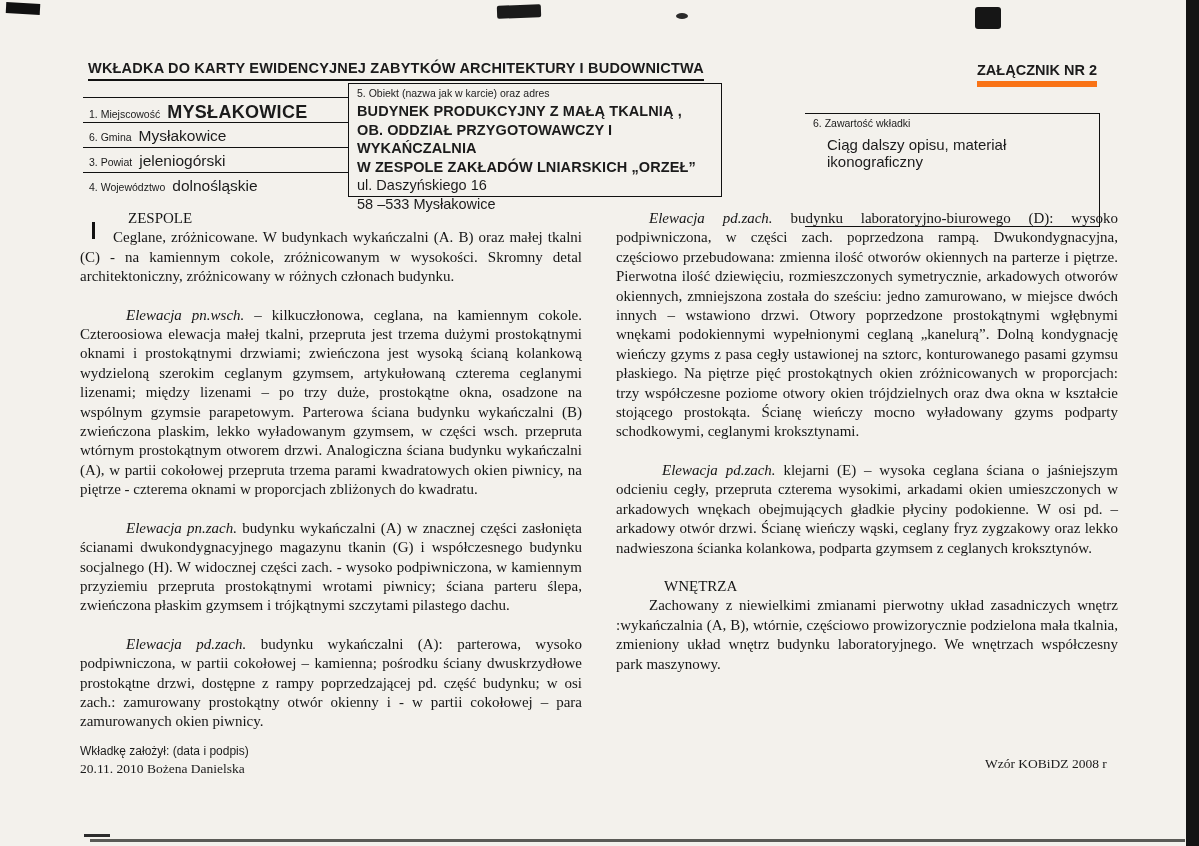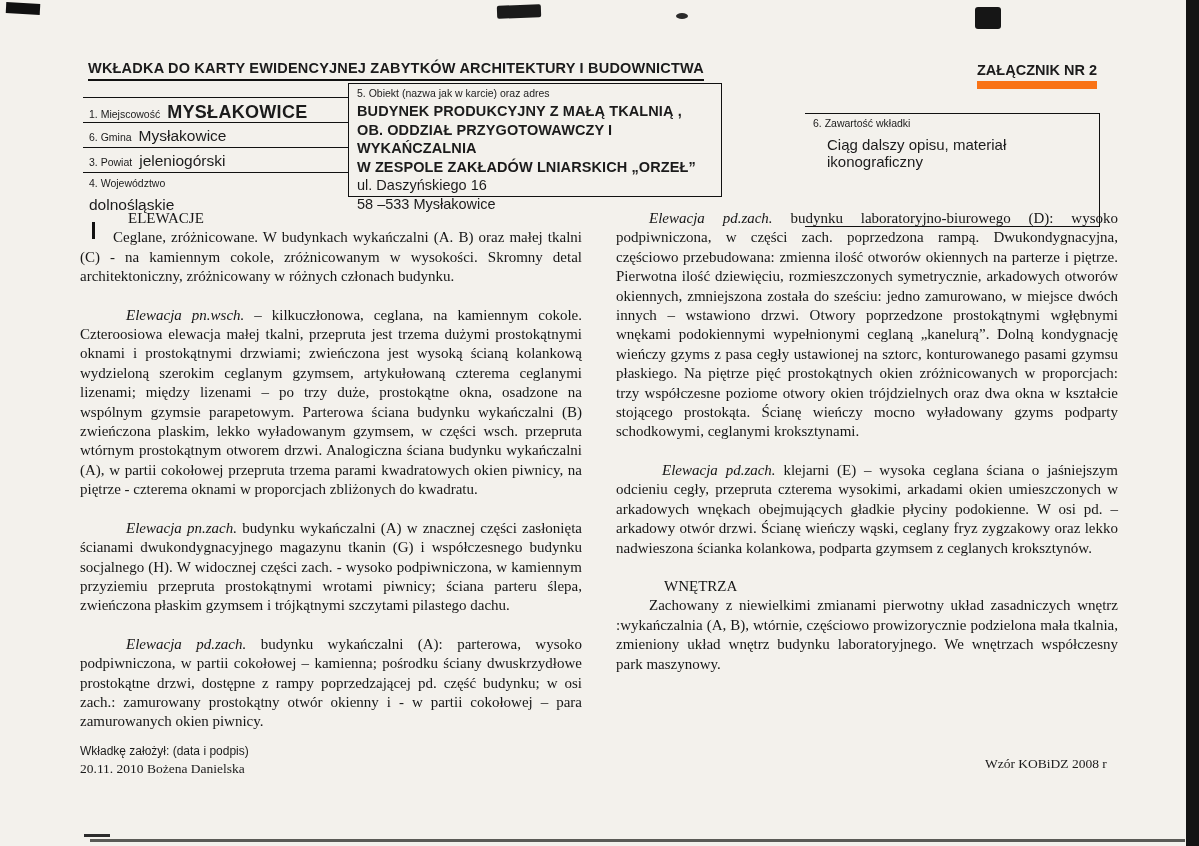--- a/index.html
+++ b/index.html
@@ -22,21 +22,21 @@
 
   
   .doc-title {
     position:absolute; left:88px; top:60px;
     font-size:14.5px; font-weight:bold; letter-spacing:0.2px;
     border-bottom:2px solid #111; padding-bottom:3px;
   }
   .annex {
     position:absolute; left:977px; top:62px;
     font-size:14.5px; font-weight:bold;
-    border-bottom:8px solid #f97316; padding-bottom:3px; min-width:120px;
+    border-bottom:6px solid #f97316; padding-bottom:3px; min-width:120px;
   }
 
   
   .form { position:absolute; left:83px; top:83px; width:1017px; height:114px; }
   .left-rows { position:absolute; left:0; top:14px; width:265px; height:100px; border-top:1.5px solid #111; }
   .frow { height:25px; border-bottom:1.5px solid #111; display:flex; align-items:baseline; gap:7px; padding:4px 4px 0 6px; }
   .frow .flabel { font-size:10.5px; white-space:nowrap; }
   .frow .fvalue { font-size:15.5px; white-space:nowrap; }
   .frow.first .fvalue { font-size:18px; font-weight:bold; letter-spacing:0.3px; }
   .mid-box {
@@ -96,21 +96,21 @@
         <span class="fvalue">MYSŁAKOWICE</span>
       </div>
       <div class="frow">
         <span class="flabel">6. Gmina</span>
         <span class="fvalue">Mysłakowice</span>
       </div>
       <div class="frow">
         <span class="flabel">3. Powiat</span>
         <span class="fvalue">jeleniogórski</span>
       </div>
-      <div class="frow" style="border-bottom:none;flex-direction:column;">
+      <div class="frow" style="border-bottom:none;">
         <span class="flabel">4. Województwo</span>
         <span class="fvalue">dolnośląskie</span>
       </div>
     </div>
 
     <div class="mid-box">
       <div class="flabel">5. Obiekt (nazwa jak w karcie) oraz adres</div>
       <div class="obj-bold">BUDYNEK PRODUKCYJNY Z MAŁĄ TKALNIĄ ,</div>
       <div class="obj-bold" style="margin-top:0;">OB. ODDZIAŁ PRZYGOTOWAWCZY I WYKAŃCZALNIA</div>
       <div class="obj-bold" style="margin-top:0;">W ZESPOLE ZAKŁADÓW LNIARSKICH „ORZEŁ”</div>
@@ -121,21 +121,21 @@
     <div class="right-box">
       <div class="flabel">6. Zawartość wkładki</div>
       <div class="rvalue">Ciąg dalszy opisu, materiał ikonograficzny</div>
     </div>
 
   </div>
 
   <div class="bodytext">
 
     <div class="col">
-      <p class="heading">ELEWACJE</p>
+      <p class="heading">ZESPOLE</p>
       <p class="after-heading">Ceglane, zróżnicowane. W budynkach wykańczalni (A. B) oraz małej tkalni (C) - na kamiennym cokole, zróżnicowanym w wysokości. Skromny detal architektoniczny, zróżnicowany w różnych członach budynku.</p>
       <p class="para"><span class="lead">Elewacja pn.wsch.</span> <span>– kilkuczłonowa, ceglana, na kamiennym cokole. Czteroosiowa elewacja małej tkalni, przepruta jest trzema dużymi prostokątnymi oknami i prostokątnymi drzwiami; zwieńczona jest wysoką ścianą kolankową wydzieloną szerokim ceglanym gzymsem, artykułowaną czterema ceglanymi lizenami; między lizenami – po trzy duże, prostokątne okna, osadzone na wspólnym gzymsie parapetowym. Parterowa ściana budynku wykańczalni (B) zwieńczona plaskim, lekko wyładowanym gzymsem, w części wsch. przepruta wtórnym prostokątnym otworem drzwi. Analogiczna ściana budynku wykańczalni (A), w partii cokołowej przepruta trzema parami kwadratowych okien piwnicy, na piętrze - czterema oknami w proporcjach zbliżonych do kwadratu.</span></p>
       <p class="para"><span class="lead">Elewacja pn.zach.</span> <span>budynku wykańczalni (A) w znacznej części zasłonięta ścianami dwukondygnacyjnego magazynu tkanin (G) i współczesnego budynku socjalnego (H). W widocznej części zach. - wysoko podpiwniczona, w kamiennym przyziemiu przepruta prostokątnymi wrotami piwnicy; ściana parteru ślepa, zwieńczona płaskim gzymsem i trójkątnymi szczytami pilastego dachu.</span></p>
       <p class="para"><span class="lead">Elewacja pd.zach.</span> <span>budynku wykańczalni (A): parterowa, wysoko podpiwniczona, w partii cokołowej – kamienna; pośrodku ściany dwuskrzydłowe prostokątne drzwi, dostępne z rampy poprzedzającej pd. część budynku; w osi zach.: zamurowany prostokątny otwór okienny i - w partii cokołowej – para zamurowanych okien piwnicy.</span></p>
     </div>
 
     <div class="col">
       <p class="para" style="text-indent:33px;"><span class="lead">Elewacja pd.zach.</span> <span>budynku laboratoryjno-biurowego (D): wysoko podpiwniczona, w części zach. poprzedzona rampą. Dwukondygnacyjna, częściowo przebudowana: zmienna ilość otworów okiennych na parterze i piętrze. Pierwotna ilość dziewięciu, rozmieszczonych symetrycznie, arkadowych otworów okiennych, zmniejszona została do sześciu: jedno zamurowano, w miejsce dwóch innych – wstawiono drzwi. Otwory poprzedzone prostokątnymi wgłębnymi wnękami podokiennymi wypełnionymi ceglaną „kanelurą”. Dolną kondygnację wieńczy gzyms z pasa cegły ustawionej na sztorc, konturowanego pasami gzymsu płaskiego. Na piętrze pięć prostokątnych okien zróżnicowanych w proporcjach: trzy współczesne poziome otwory okien trójdzielnych oraz dwa okna w kształcie stojącego prostokąta. Ścianę wieńczy mocno wyładowany gzyms podparty schodkowymi, ceglanymi kroksztynami.</span></p>
       <p class="para"><span class="lead">Elewacja pd.zach.</span> <span>klejarni (E) – wysoka ceglana ściana o jaśniejszym odcieniu cegły, przepruta czterema wysokimi, arkadami okien umieszczonych w arkadowych wnękach obejmujących gładkie płyciny podokienne. W osi pd. – arkadowy otwór drzwi. Ścianę wieńczy wąski, ceglany fryz zygzakowy oraz lekko nadwieszona ścianka kolankowa, podparta gzymsem z ceglanych kroksztynów.</span></p>
       <p class="heading" style="margin-top:10px;">WNĘTRZA</p>

